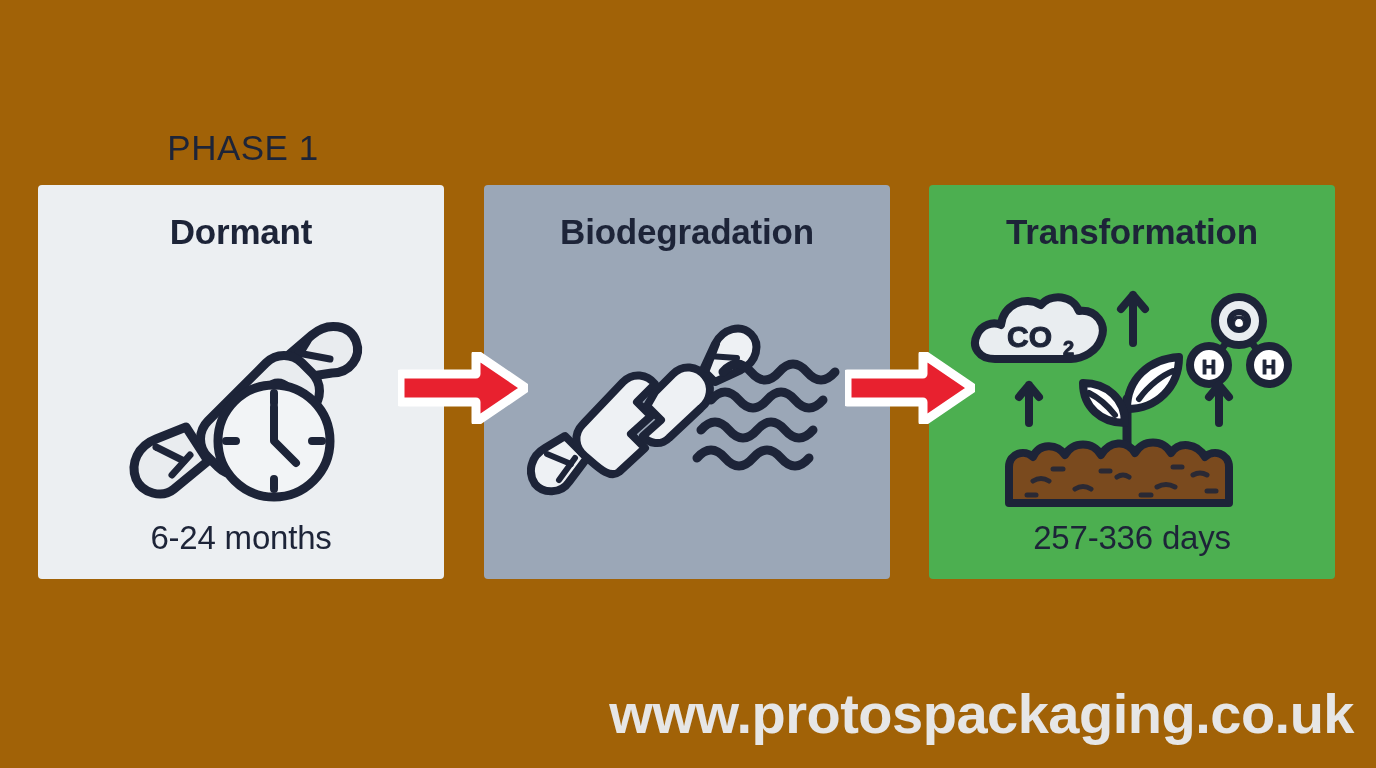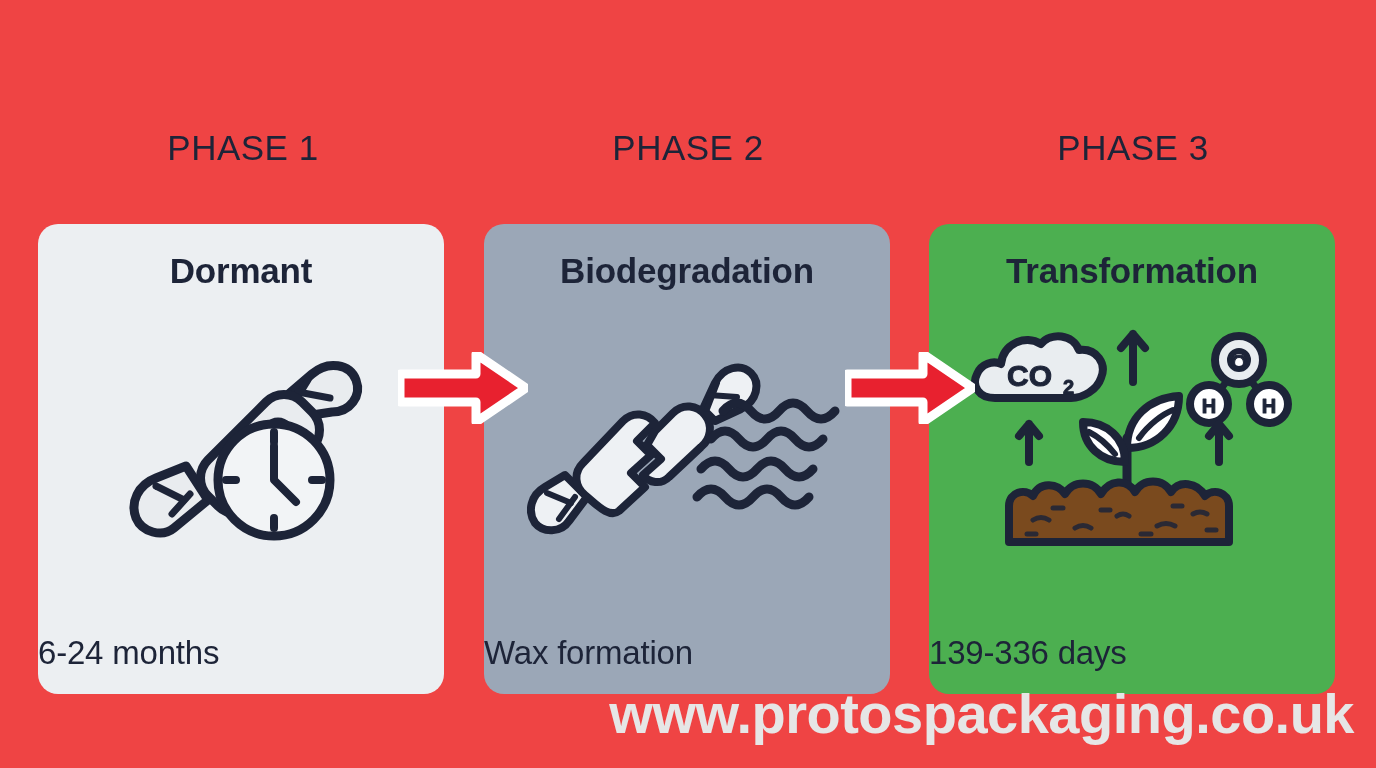--- a/index.html
+++ b/index.html
@@ -5,21 +5,21 @@
   * { margin:0; padding:0; box-sizing:border-box; }
   html, body {
     width:1376px; height:768px;
     background:#ffffff;
     font-family:"Liberation Sans", sans-serif;
     overflow:hidden;
   }
   #stage {
     position:relative;
     width:1376px; height:768px;
-    background:#ef4444;
+    background:#a16207;
   }
 
   
   .phase-label {
     position:absolute;
     top:130px;
     width:410px;
     text-align:center;
     font-size:35px;
     font-weight:400;
@@ -29,43 +29,42 @@
   }
   #phase-label-0 { left:38px; }
   #phase-label-1 { left:483px; }
   #phase-label-2 { left:928px; }
 
   
   .card {
     position:absolute;
     top:185px;
     width:406px;
-    height:470px;
-    border-radius:20px;
+    height:394px;
+    border-radius:4px;
     overflow:hidden;
-    margin-top:39px;
   }
   #card-0 { left:38px;  background:#eceff2; }
   #card-1 { left:484px; background:#9ba7b7; }
   #card-2 { left:929px; background:#4caf50; }
 
   .card-title {
     position:absolute;
     top:28px; left:0; right:0;
     text-align:center;
     font-size:35px;
     font-weight:700;
     color:#1d2438;
     letter-spacing:-0.2px;
     line-height:1.1;
   }
   .card-footer {
     position:absolute;
     bottom:22px; left:0; right:0;
-    text-align:left;
+    text-align:center;
     font-size:33px;
     font-weight:400;
     color:#1d2438;
     letter-spacing:-0.2px;
   }
   .card-art {
     position:absolute;
     top:86px; left:0; right:0;
     height:250px;
     display:flex;
@@ -94,22 +93,20 @@
     letter-spacing:-0.5px;
     white-space:nowrap;
   }
 </style>
 </head>
 <body>
 
 <div id="stage">
 
   <div id="phase-label-0" class="phase-label">PHASE 1</div>
-  <div id="phase-label-1" class="phase-label">PHASE 2</div>
-  <div id="phase-label-2" class="phase-label">PHASE 3</div>
 
   <div id="card-0" class="card" style="background: rgb(236, 239, 242);">
     <div class="card-title">Dormant</div>
 
     <div class="card-art">
       <svg width="250" height="215" viewBox="0 0 250 215" fill="none">
         <g stroke="#1d2438" stroke-width="9" stroke-linecap="round" stroke-linejoin="round">
 
           <path d="M70 138 L40 150 C22 157 14 174 20 190 C26 204 46 210 58 200 L92 172 Z" fill="#e9ecef"></path>
           <path d="M40 158 L68 172" stroke-width="7"></path>
@@ -156,21 +153,20 @@
           <path d="M210 62 L182 60" stroke-width="6"></path>
 
           <path d="M196 76 q14 -16 28 0 t28 0 t28 0 t28 0" stroke-width="9"></path>
           <path d="M184 104 q14 -16 28 0 t28 0 t28 0 t28 0" stroke-width="9"></path>
           <path d="M174 134 q14 -16 28 0 t28 0 t28 0 t28 0" stroke-width="9"></path>
           <path d="M170 162 q14 -16 28 0 t28 0 t28 0 t28 0" stroke-width="9"></path>
         </g>
       </svg>
     </div>
 
-    <div class="card-footer">Wax formation</div>
   </div>
 
   <div id="card-2" class="card" style="background: rgb(76, 175, 80);">
     <div class="card-title">Transformation</div>
 
     <div class="card-art">
       <svg width="330" height="230" viewBox="0 0 330 230" fill="none">
         <g stroke="#1d2438" stroke-linecap="round" stroke-linejoin="round">
 
           <g>
@@ -221,21 +217,21 @@
               <path d="M206 186 l9 0"></path>
               <path d="M60 214 l9 0"></path>
               <path d="M174 214 l10 0"></path>
               <path d="M240 210 l9 0"></path>
             </g>
           </g>
         </g>
       </svg>
     </div>
 
-    <div class="card-footer">139-336 days</div>
+    <div class="card-footer">257-336 days</div>
   </div>
 
   <div id="flow-arrow-0" class="flow-arrow">
     <svg width="130" height="72" viewBox="0 0 130 72" fill="none">
       <path d="M2 22 L78 22 L78 2 L128 36 L78 70 L78 50 L2 50 Z" fill="#e8212f" stroke="#ffffff" stroke-width="9" stroke-linejoin="round"></path>
     </svg>
   </div>
 
   <div id="flow-arrow-1" class="flow-arrow">
     <svg width="130" height="72" viewBox="0 0 130 72" fill="none">

